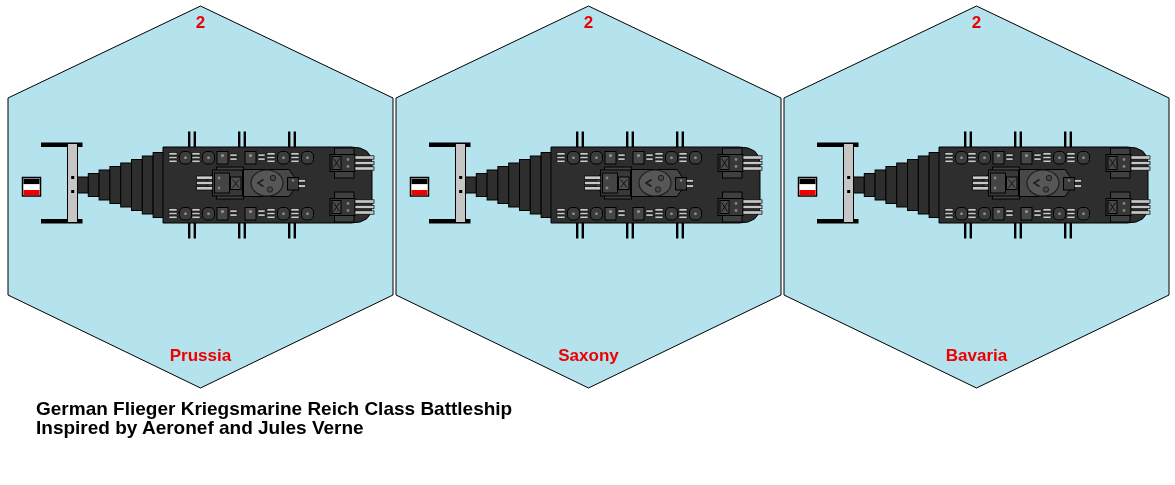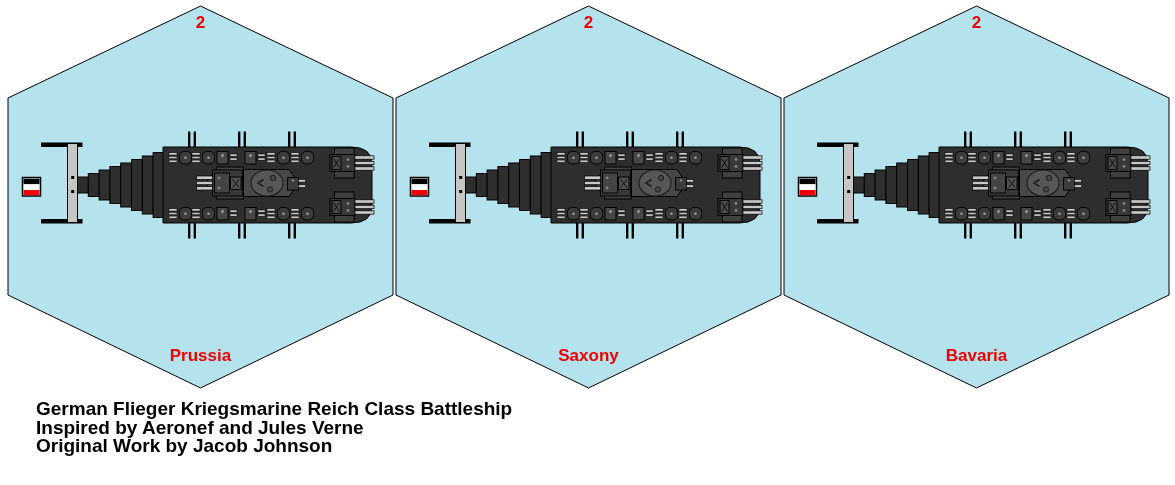--- a/index.html
+++ b/index.html
@@ -220,14 +220,13 @@
     <polygon class="hex" points="8,98 200.5,6 393,98 393,295 200.5,388 8,295"></polygon>
     <use href="#ship-sprite"></use>
     <text class="count-label" x="200.5" y="27.5">2</text>
     <text class="name-label" x="200.5" y="360.5">Bavaria</text>
   </g>
 </svg>
 
 <div class="footer">
   <div>German Flieger Kriegsmarine Reich Class Battleship</div>
   <div>Inspired by Aeronef and Jules Verne</div>
-  <div>Original Work by Jacob Johnson</div>
 </div>
 
 </body></html>

